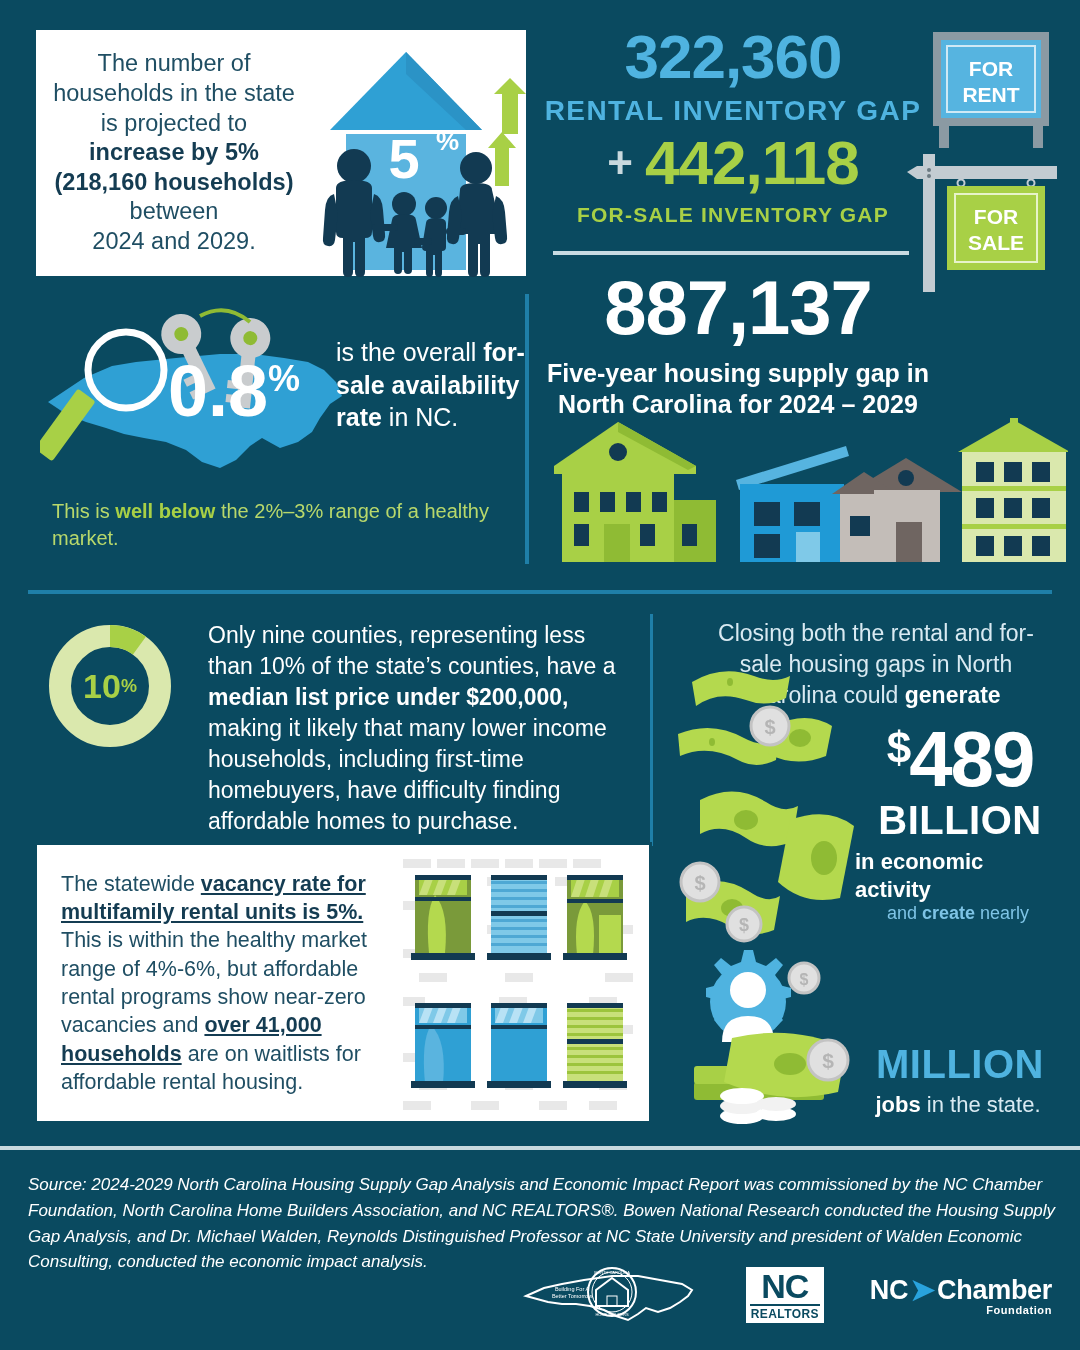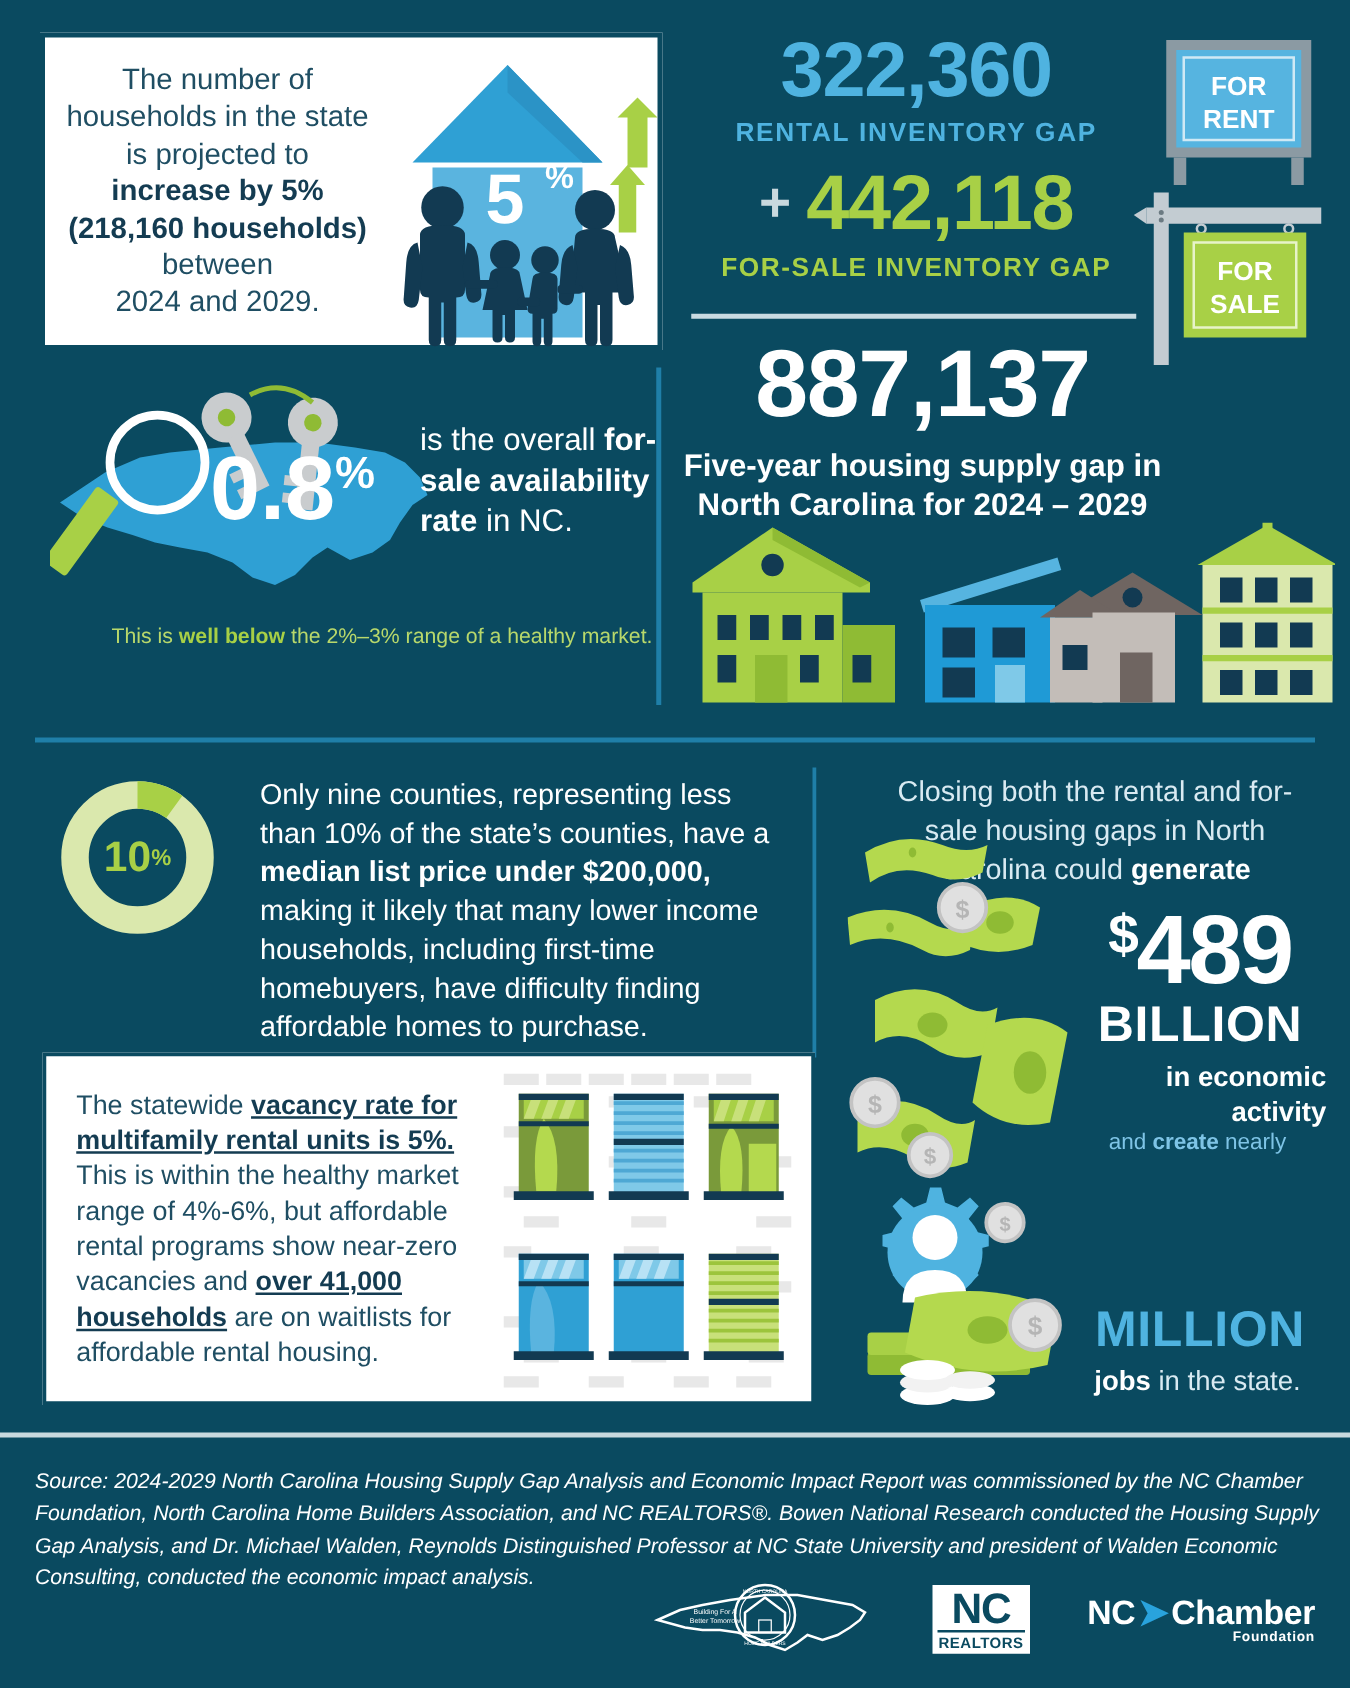--- a/index.html
+++ b/index.html
@@ -37,21 +37,21 @@
 
   
   #rental-gap-num {
     left:538px; top:26px; width:390px;
     text-align:center;
     font-size:62px; font-weight:bold; letter-spacing:-1px;
     color:#4fb3e0; line-height:1;
   }
   #rental-gap-label {
     left:538px; top:95px; width:390px; text-align:center;
-    font-size:21px; font-weight:bold; letter-spacing:1.4px;
+    font-size:28px; font-weight:bold; letter-spacing:1.4px;
     color:#4fb3e0;
   }
   #plus-row {
     left:538px; top:132px; width:390px;
     display:flex; align-items:center; justify-content:center; gap:12px;
   }
   #plus-sign { font-size:44px; font-weight:bold; color:#c9d9de; line-height:1; }
   #forsale-gap-num {
     font-size:62px; font-weight:bold; letter-spacing:-1px;
     color:#a8d046; line-height:1;
@@ -88,22 +88,22 @@
     left:168px; top:355px;
     font-size:72px; font-weight:bold; color:#ffffff; line-height:1;
   }
   #pct08 sup { font-size:36px; vertical-align:super; font-weight:bold; }
   #forsale-rate-text {
     left:336px; top:336px; width:190px;
     font-size:25px; line-height:1.3; color:#ffffff;
   }
   #forsale-rate-text b { font-weight:bold; }
   #healthy-note {
-    left:52px; top:498px; width:470px; text-align:right;
-    font-size:17px; line-height:1.35; color:#b8d86b;
+    left:52px; top:498px; width:470px; text-align:left;
+    font-size:20px; line-height:1.35; color:#b8d86b;
   }
   #healthy-note b { font-weight:bold; color:#a8d046; }
 
   
   #v-div-top { left:525px; top:294px; width:4px; height:270px; background:#1f7fa8; }
   #h-div-mid { left:28px; top:590px; width:1024px; height:4px; background:#1f7fa8; }
   #v-div-mid { left:650px; top:614px; width:3px; height:232px; background:#1f7fa8; }
   #h-div-footer { left:0px; top:1146px; width:1080px; height:4px; background:#c9d9de; }
 
   
@@ -130,21 +130,21 @@
     left:860px; top:720px; width:200px;
     font-size:78px; font-weight:bold; color:#ffffff; line-height:1;
     text-align:center; letter-spacing:-2px;
   }
   #billion-num .dollar { font-size:44px; vertical-align:top; position:relative; top:6px; }
   #billion-word {
     left:860px; top:798px; width:200px; text-align:center;
     font-size:40px; font-weight:bold; color:#ffffff; letter-spacing:0.5px;
   }
   #econ-activity {
-    left:855px; top:848px; width:206px; text-align:right;
+    left:855px; top:848px; width:206px; text-align:left;
     font-size:22px; font-weight:bold; line-height:1.25; color:#ffffff;
   }
   #and-create {
     left:855px; top:902px; width:206px; text-align:center;
     font-size:18px; line-height:1.25; color:#7ec4e6;
   }
   #and-create b { font-weight:bold; }
   #million-num {
     left:860px; top:965px; width:200px; text-align:center;
     font-size:84px; font-weight:bold; color:#4fb3e0; line-height:1;

